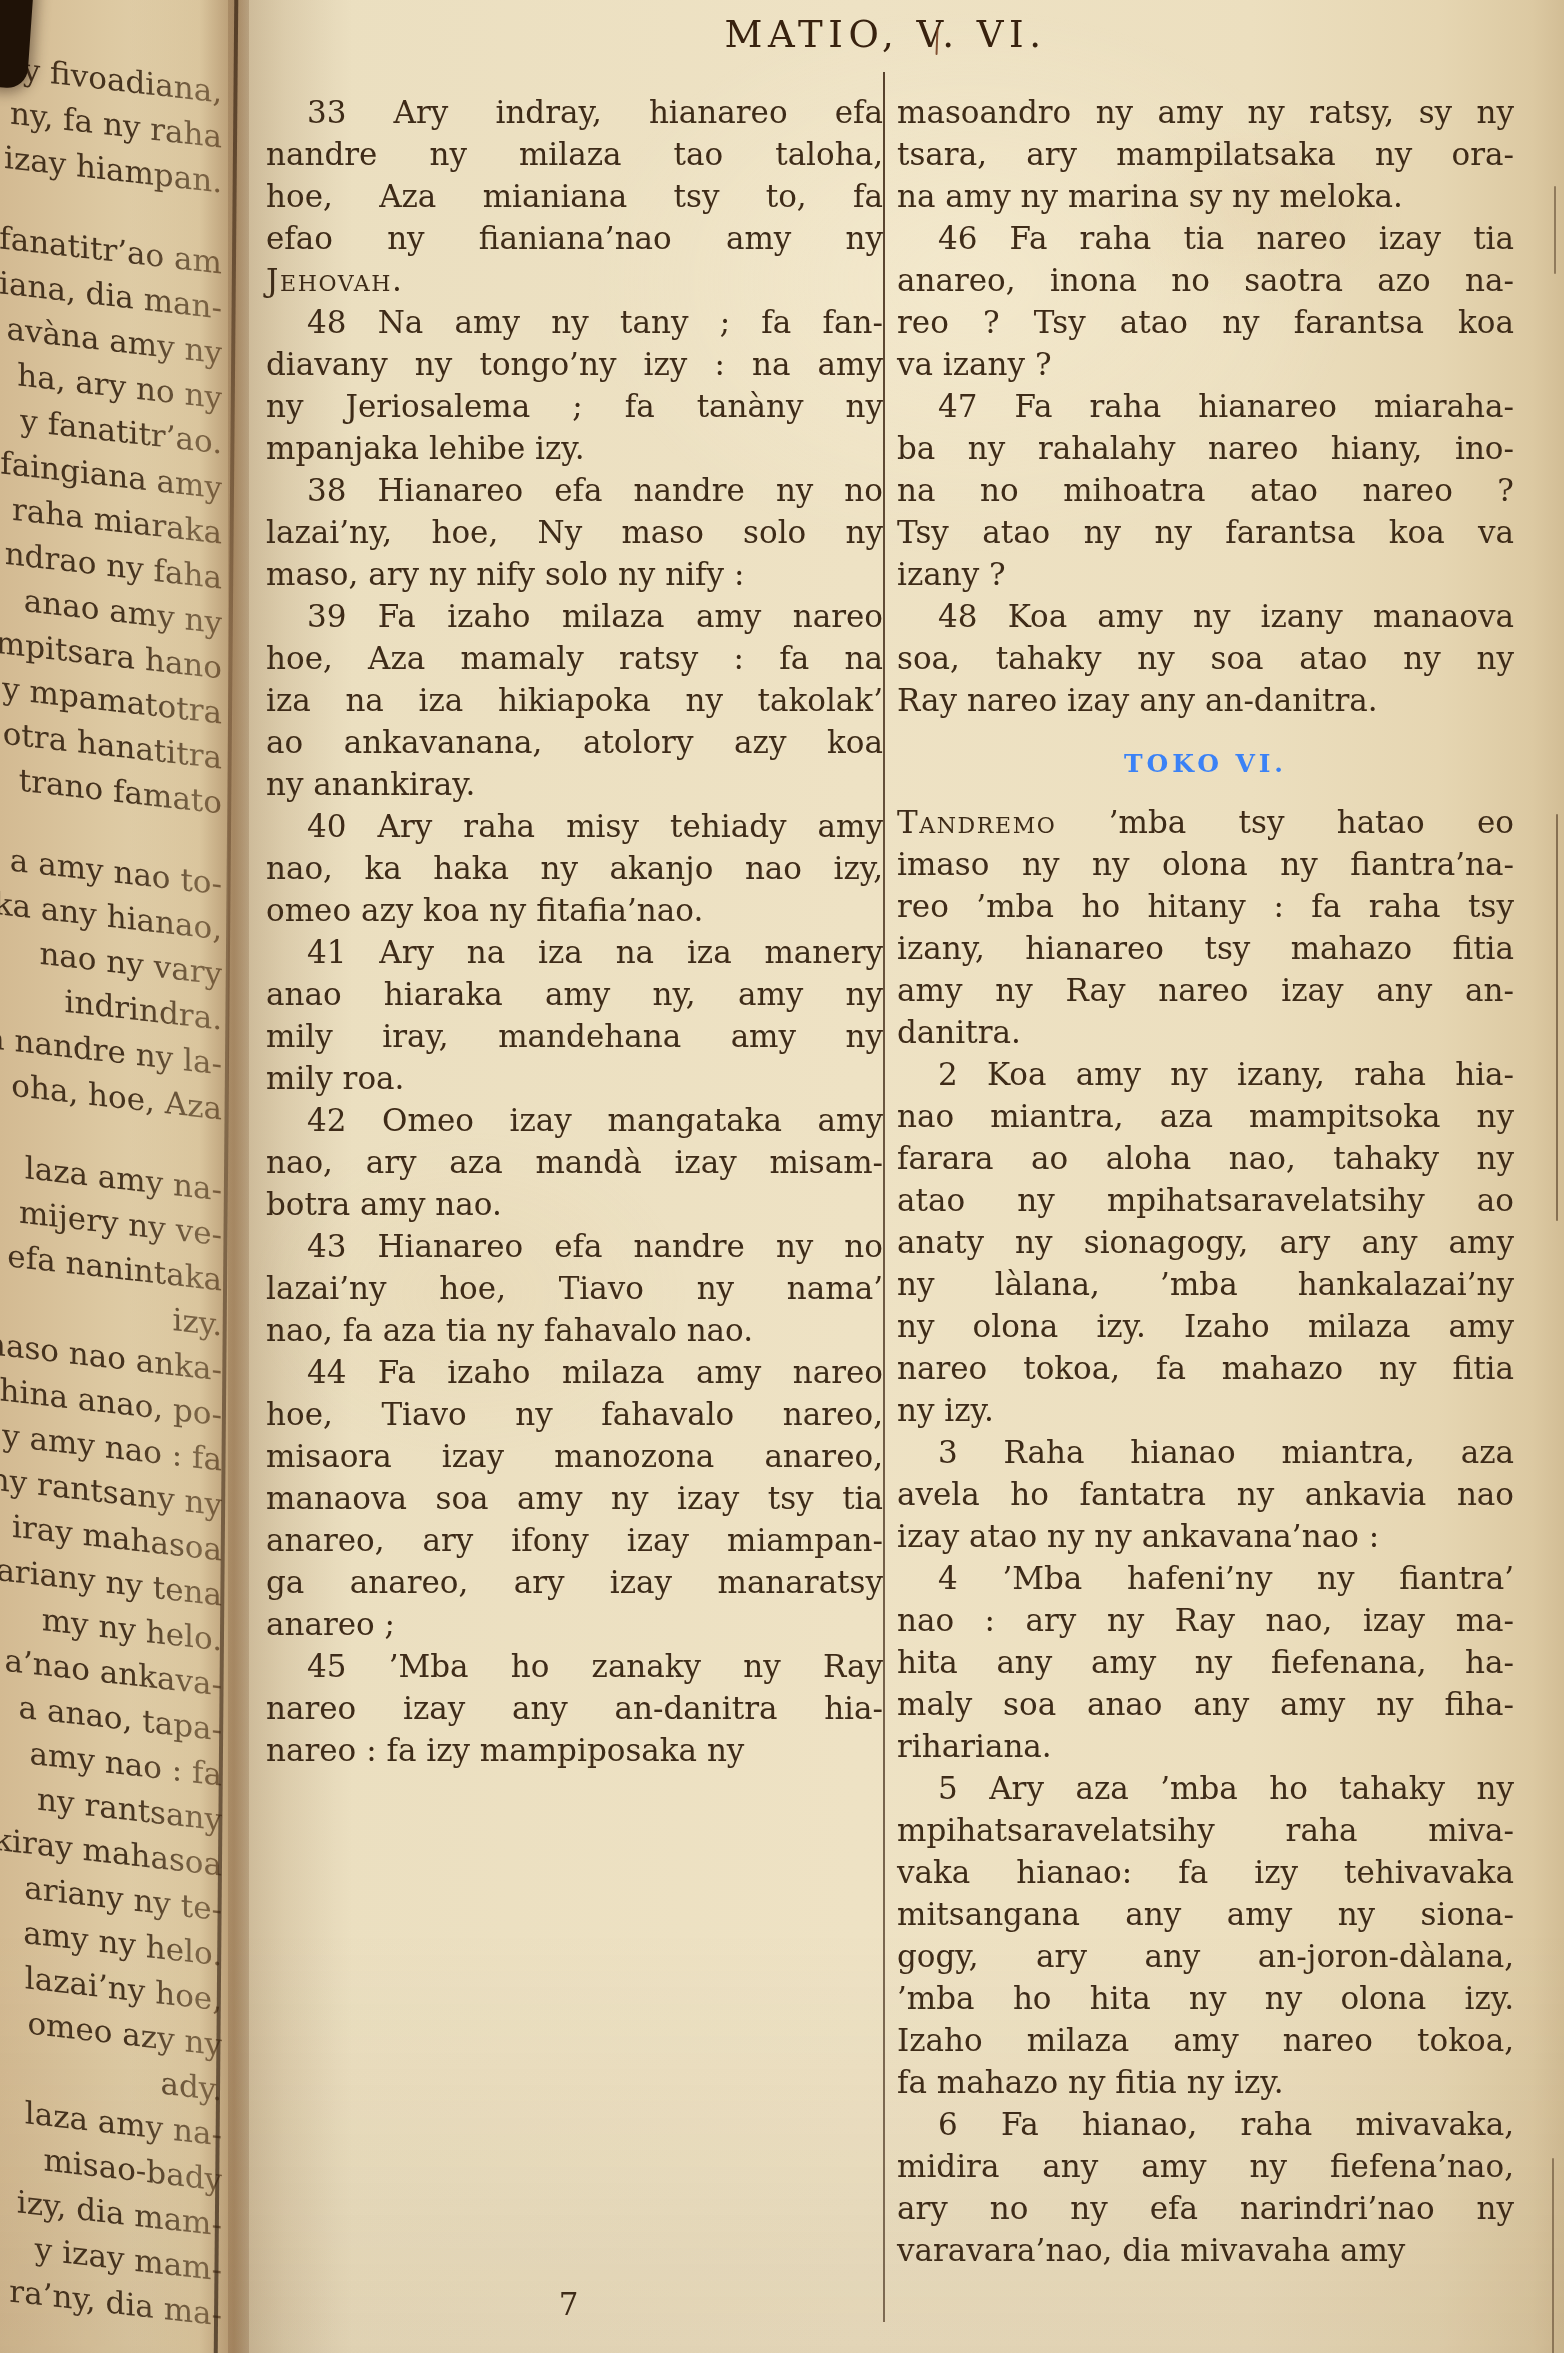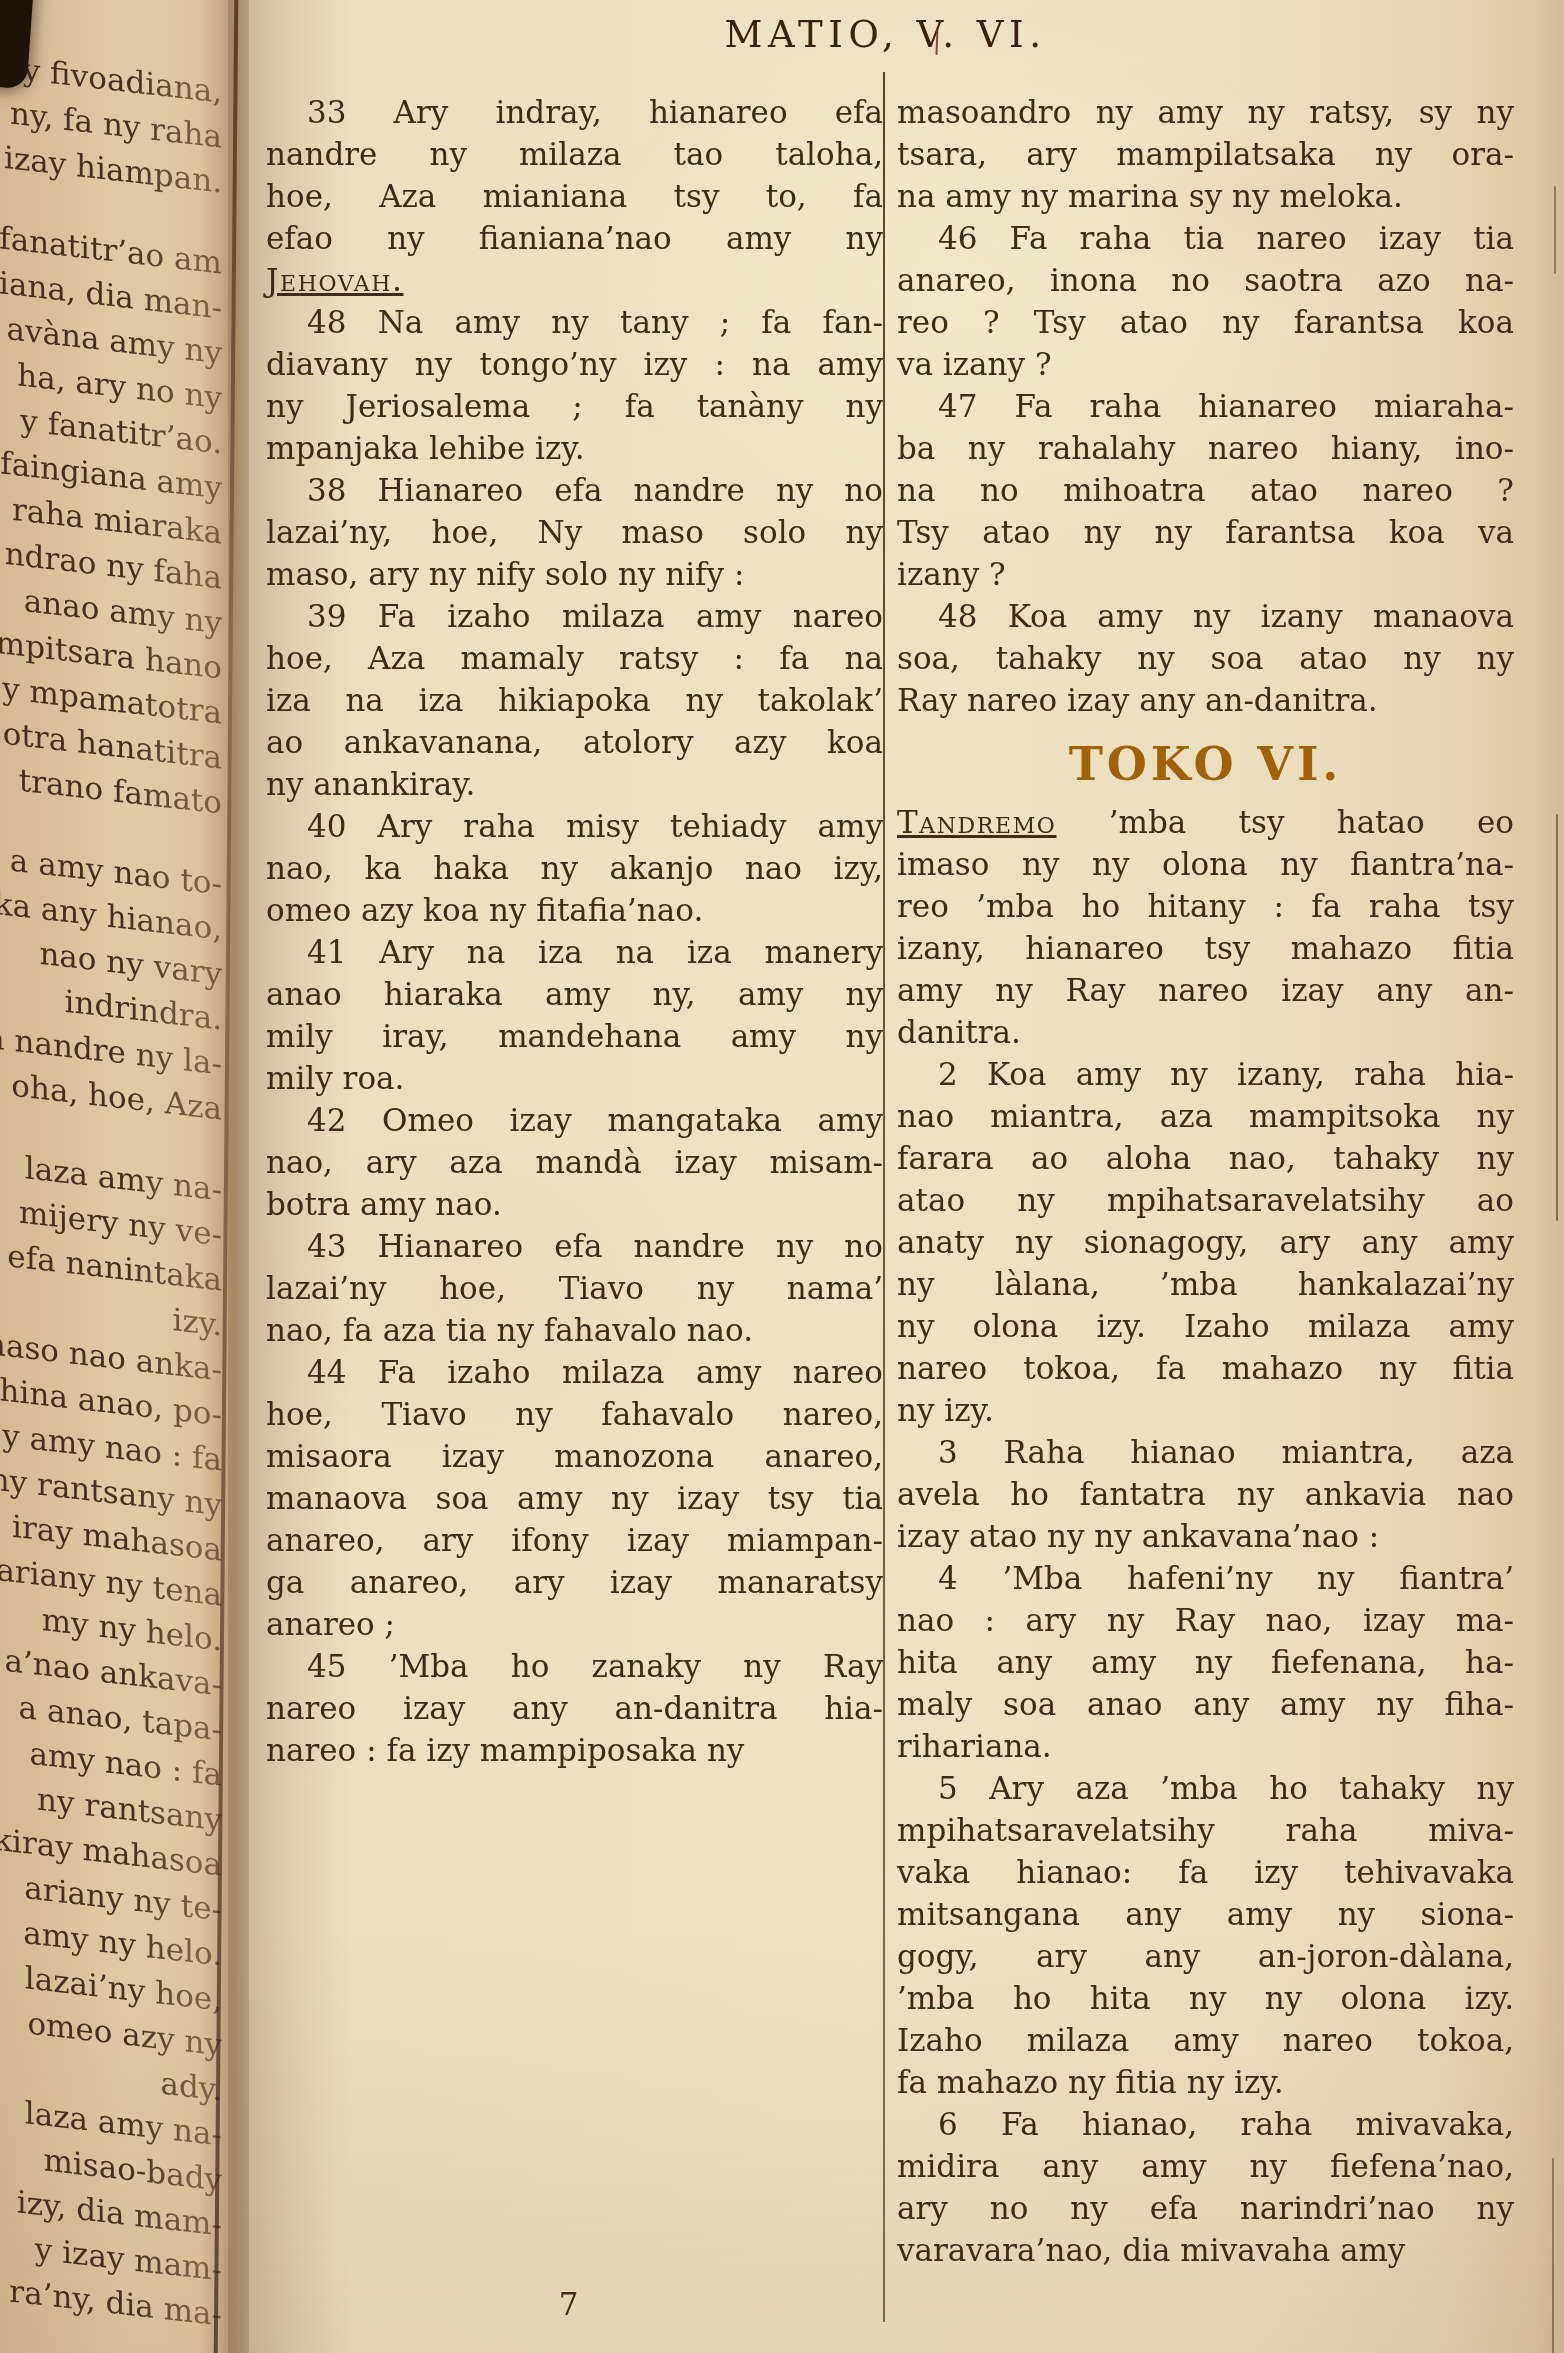--- a/index.html
+++ b/index.html
@@ -71,24 +71,24 @@
     position:absolute;left:883px;top:72px;width:2.3px;height:2250px;
     background:linear-gradient(to bottom, rgba(70,48,28,.9), rgba(70,48,28,.65));
   }
   .verse{margin:0;}
   .tline{
     font-size:31px;line-height:42px;
     text-align:justify;text-align-last:justify;
   }
   .tline.last{text-align-last:left;}
   .tline.first{text-indent:41px;}
-  .sc{font-variant:small-caps;letter-spacing:1.6px;text-decoration:underline;}
+  .sc{font-variant:small-caps;letter-spacing:1.6px;}
   .toko{
-    text-align:center;font-size:46px;line-height:42px;font-weight:bold;
-    letter-spacing:3.9px;margin:22px 0 15.6px 0;color:#a16207;
+    text-align:center;font-size:25px;line-height:42px;font-weight:bold;
+    letter-spacing:3.9px;margin:22px 0 15.6px 0;color:#3b82f6;
   }
   #pageno{
     position:absolute;left:260px;top:2286px;width:617px;
     text-align:center;font-size:31px;
   }
   
   .edge-line{position:absolute;width:2.3px;background:rgba(70,45,25,.48);border-radius:1.6px;}
   #edge1{left:1554px;top:186px;height:88px;}
   #edge2{left:1556px;top:814px;height:407px;background:rgba(70,45,25,.55);}
   #edge3{left:1552px;top:2158px;height:196px;}

